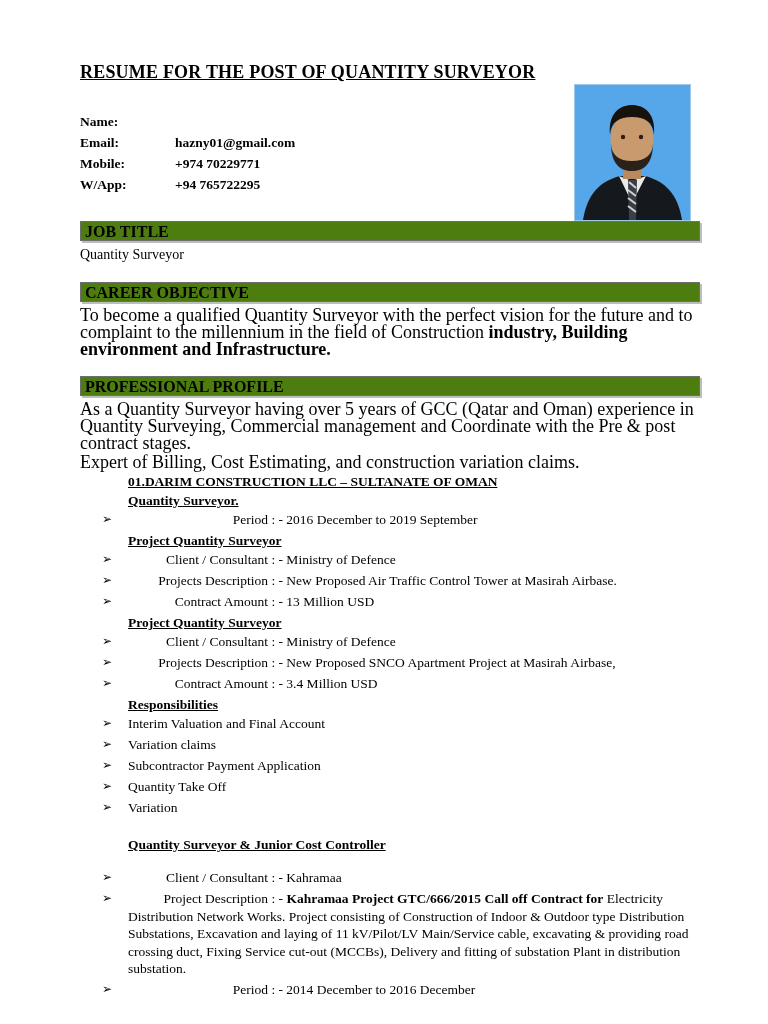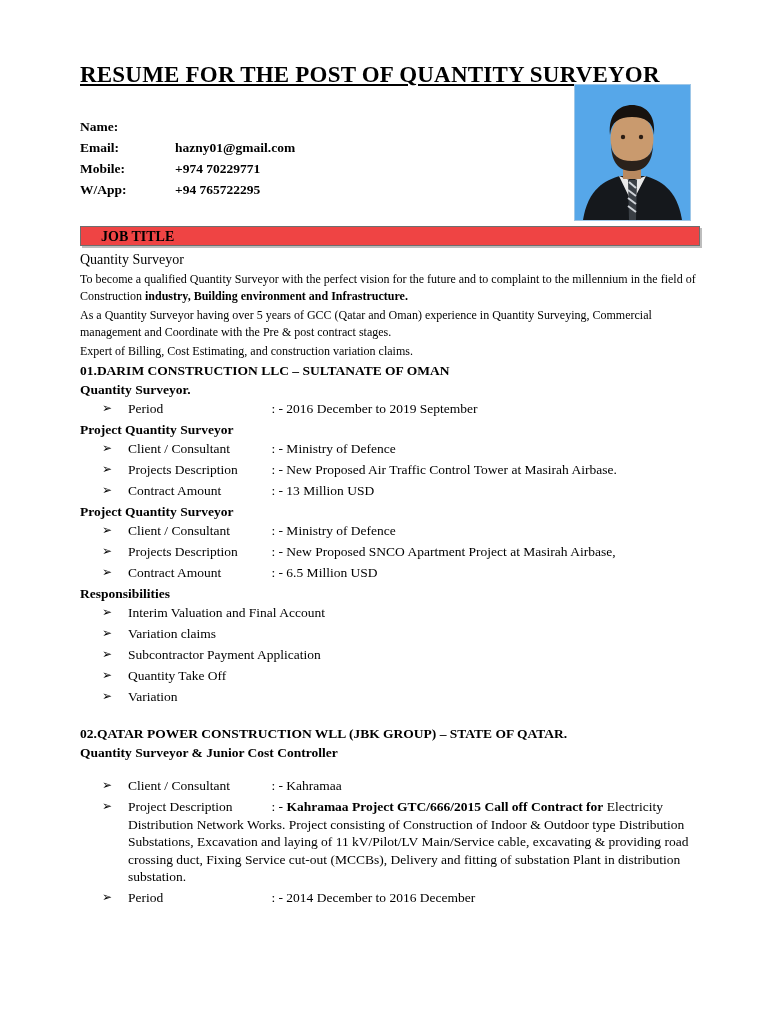--- a/index.html
+++ b/index.html
@@ -10,64 +10,64 @@
   }
   .page{
     position:relative;
     box-sizing:border-box;
     width:768px;height:1024px;
     padding:62px 68px 0 80px;
     overflow:hidden;
     background:#fff;
   }
   .resume-title{
-    font-size:23px;font-weight:bold;
+    font-size:18px;font-weight:bold;
     text-decoration:underline;
     letter-spacing:.2px;
     margin:0 0 28px 0;
   }
   
   .contact{margin:0 0 26px 0;}
   .contact-row{display:flex;line-height:21px;font-size:13.5px;font-weight:bold;}
   .contact-label{width:95px;flex:0 0 95px;}
   
   .photo{
     position:absolute;top:85px;left:575px;width:115px;height:135px;
     outline:1px solid #9ec7e8;
   }
   .photo svg{display:block;width:100%;height:100%;}
   
   .section-bar{
-    background:#ef4444;
+    background:#4d7c0f;
     border:1px solid #6e6e6e;
     box-shadow:2px 2px 0 #bdbdbd;
-    font-weight:bold;font-size:14px;line-height:15px;
-    padding:2px 4px 1px 20px;
+    font-weight:bold;font-size:16px;line-height:15px;
+    padding:2px 4px 1px 4px;
     margin:18px 0 5px 0;
   }
-  .section-body{font-size:12px;line-height:17px;margin:2px 0 0 0;}
+  .section-body{font-size:18px;line-height:17px;margin:2px 0 0 0;}
   .job-title-value{font-size:14px;line-height:18px;margin-top:4px;}
   .spacer-md{height:14px;}
   
   .employer-heading, .role-heading, .project-heading, .resp-heading{
     font-size:13.5px;font-weight:bold;line-height:17px;margin-top:2px;
   }
-  .underlined{}
+  .underlined{text-decoration:underline;margin-left:48px;}
   .bullet-row{
     position:relative;
     padding-left:48px;
     font-size:13.5px;line-height:17.5px;
     margin:2px 0 3.5px 0;
   }
   .bullet-arrow{
     position:absolute;left:22px;top:0;
     font-family:"DejaVu Sans",sans-serif;
     font-size:12px;line-height:17.5px;
   }
-  .field-label{display:inline-block;width:140px;vertical-align:top;}
+  .field-label{display:inline-block;width:140px;vertical-align:top;text-align:right;}
   .bold{font-weight:bold;}
 </style>
 </head>
 <body>
 
 <div class="page">
 
   <h1 class="resume-title">RESUME FOR THE POST OF QUANTITY SURVEYOR</h1>
 
   <div class="photo" title="portrait photo">
@@ -100,22 +100,24 @@
     </div>
     <div class="contact-row">
       <span class="contact-label">W/App:</span>
       <span class="contact-value">+94 765722295</span>
     </div>
   </div>
 
   <div class="section-bar">JOB TITLE</div>
   <div class="job-title-value">Quantity Surveyor</div>
 
+  <div class="section-bar">CAREER OBJECTIVE</div>
   <p class="section-body"><span>To become a qualified Quantity Surveyor with the perfect vision for the future and to complaint to the millennium in the field of Construction </span><span class="bold">industry, Building environment and Infrastructure.</span></p>
 
+  <div class="section-bar">PROFESSIONAL PROFILE</div>
   <p class="section-body">As a Quantity Surveyor having over 5 years of GCC (Qatar and Oman) experience in Quantity Surveying, Commercial management and Coordinate with the Pre &amp; post contract stages.</p>
   <p class="section-body">Expert of Billing, Cost Estimating, and construction variation claims.</p>
 
 
   <div class="employer-heading"><span class="underlined">01.DARIM CONSTRUCTION LLC – SULTANATE OF OMAN</span></div>
   <div class="role-heading"><span class="underlined">Quantity Surveyor.</span></div>
 
   <div class="bullet-row">
     <span class="bullet-arrow">➢</span>
     <span class="field-label">Period</span>
@@ -146,21 +148,21 @@
     <span class="field-value">: - Ministry of Defence</span>
   </div>
   <div class="bullet-row">
     <span class="bullet-arrow">➢</span>
     <span class="field-label">Projects Description</span>
     <span class="field-value">: - New Proposed SNCO Apartment Project at Masirah Airbase,</span>
   </div>
   <div class="bullet-row">
     <span class="bullet-arrow">➢</span>
     <span class="field-label">Contract Amount</span>
-    <span class="field-value">: - 6.5 Million USD</span>
+    <span class="field-value">: - 3.4 Million USD</span>
   </div>
 
   <div class="resp-heading"><span class="underlined">Responsibilities</span></div>
   <div class="bullet-row">
     <span class="bullet-arrow">➢</span>
     <span>Interim Valuation and Final Account</span>
   </div>
   <div class="bullet-row">
     <span class="bullet-arrow">➢</span>
     <span>Variation claims</span>
@@ -173,21 +175,20 @@
     <span class="bullet-arrow">➢</span>
     <span>Quantity Take Off</span>
   </div>
   <div class="bullet-row">
     <span class="bullet-arrow">➢</span>
     <span>Variation</span>
   </div>
 
   <div class="spacer-md"></div>
 
-  <div class="employer-heading"><span class="underlined">02.QATAR POWER CONSTRUCTION WLL (JBK GROUP) – STATE OF QATAR.</span></div>
   <div class="role-heading"><span class="underlined">Quantity Surveyor &amp; Junior Cost Controller</span></div>
 
   <div class="spacer-md"></div>
 
   <div class="bullet-row">
     <span class="bullet-arrow">➢</span>
     <span class="field-label">Client / Consultant</span>
     <span class="field-value">: - Kahramaa</span>
   </div>
 

